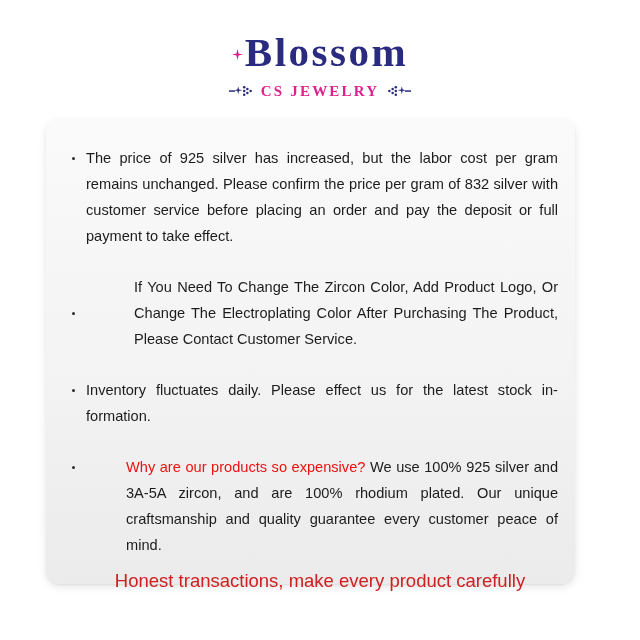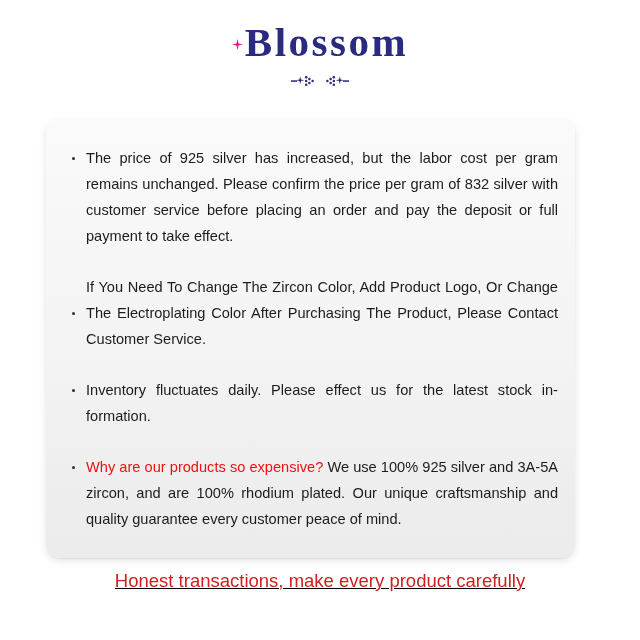--- a/index.html
+++ b/index.html
@@ -11,21 +11,21 @@
     height: 640px;
     background: #ffffff;
     font-family: "Liberation Sans", sans-serif;
     overflow: hidden;
     position: relative;
   }
 
   
   .brand {
     width: 640px;
-    padding-top: 18px;
+    padding-top: 28px;
     text-align: center;
     user-select: none;
   }
 
   .brand-title-row {
     display: flex;
     align-items: center;
     justify-content: center;
     gap: 4px;
     height: 48px;
@@ -98,24 +98,25 @@
     margin: 0;
     padding: 0;
     list-style: none;
   }
 
   .bullet-item {
     display: flex;
     align-items: flex-start;
     margin-bottom: 25px;
   }
-  .bullet-item:last-child { margin-bottom: 0; }
+  .bullet-item:last-child { margin-bottom: 0; gap: 40px; }
 
   .bullet-item.center-marker {
     align-items: center;
+    gap: 48px;
   }
 
   .bullet-dot {
     flex: 0 0 auto;
     width: 14px;
     display: flex;
     justify-content: center;
     color: #222222;
     font-size: 15px;
     line-height: 26px;
@@ -151,21 +152,20 @@
     color: #ee1111;
   }
 
   
   .footer {
     position: absolute;
     left: 0;
     top: 568px;
     width: 640px;
     text-align: center;
-    text-decoration: underline;
   }
   .footer-text {
     font-family: "Liberation Sans", sans-serif;
     font-size: 18.5px;
     line-height: 26px;
     color: #cf2020;
     white-space: nowrap;
   }
 </style>
 </head>
@@ -192,20 +192,21 @@
           <circle cx="15.2" cy="4.2" r="1.25"></circle>
           <circle cx="18.4" cy="6.1" r="1.25"></circle>
           <circle cx="15.2" cy="8.0" r="1.25"></circle>
           <circle cx="18.4" cy="9.9" r="1.25"></circle>
           <circle cx="15.2" cy="11.8" r="1.25"></circle>
           <circle cx="21.6" cy="8.0" r="1.25"></circle>
         </g>
       </svg>
     </span>
 
+    <span class="brand-sub">CS JEWELRY</span>
 
     <span class="orn">
       <svg width="26" height="16" viewBox="0 0 26 16">
         <g transform="translate(26,0) scale(-1,1)">
           <rect x="0" y="7.3" width="6" height="1.5" fill="#2a2a80"></rect>
           <g fill="#2a2a80">
             <path d="M9.2 3.2 L10.0 6.4 L13.2 7.2 L10.0 8.0 L9.2 11.2 L8.4 8.0 L5.2 7.2 L8.4 6.4 Z"></path>
             <circle cx="15.2" cy="4.2" r="1.25"></circle>
             <circle cx="18.4" cy="6.1" r="1.25"></circle>
             <circle cx="15.2" cy="8.0" r="1.25"></circle>

